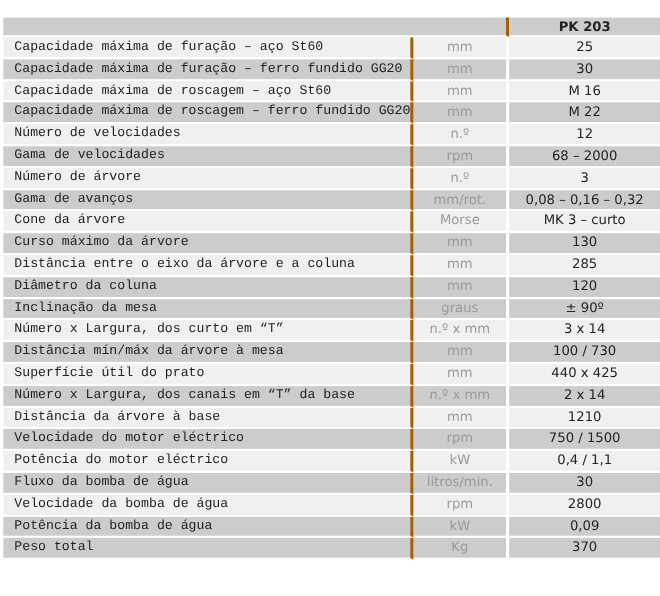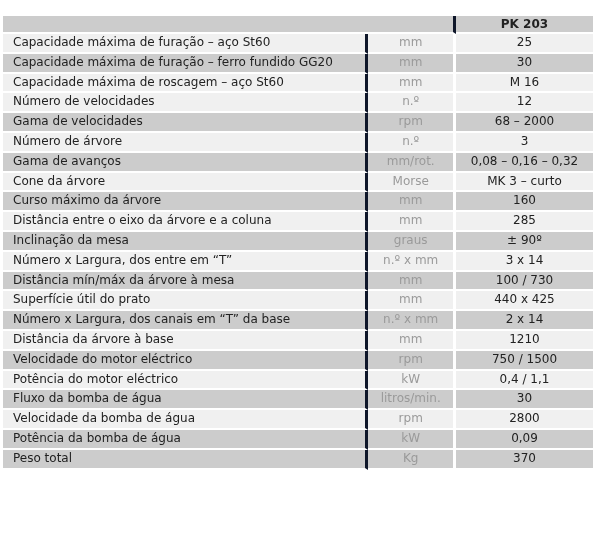--- a/index.html
+++ b/index.html
@@ -12,21 +12,21 @@
       font-size: 12px;
       color: #222222;
     }
     .spec-table td {
       height: 17.8px;
       padding: 0;
       line-height: 17.8px;
       border-bottom: 2px solid #ffffff;
       white-space: nowrap;
     }
-    .spec-table .c-label { width: 363px; padding-left: 10px; box-sizing: border-box; border-right: 3px solid #0f172a; }
+    .spec-table .c-label { width: 363px; padding-left: 10px; box-sizing: border-box; border-right: 3px solid #a16207; font-family: Liberation Mono, monospace; }
     .spec-table .c-unit  { width: 87px; text-align: center; color: #9a9a9a; border-right: 3px solid #ffffff; box-sizing: border-box; }
     .spec-table .c-value { width: 137px; text-align: center; color: #222222; box-sizing: border-box; }
     .row-light td { background: #f0f0f0; }
     .row-dark td  { background: #cccccc; }
     .head td { background: #cccccc; height: 16px; line-height: 16px; }
     .head .c-value { font-weight: bold; }
   </style>
 </head>
 <body>
 
@@ -44,20 +44,25 @@
     <tr class="row-dark">
         <td class="c-label">Capacidade máxima de furação – ferro fundido GG20</td>
         <td class="c-unit">mm</td>
         <td class="c-value">30</td>
       </tr>
     <tr class="row-light">
         <td class="c-label">Capacidade máxima de roscagem – aço St60</td>
         <td class="c-unit">mm</td>
         <td class="c-value">M 16</td>
       </tr>
+    <tr class="row-dark">
+        <td class="c-label">Capacidade máxima de roscagem – ferro fundido GG20</td>
+        <td class="c-unit">mm</td>
+        <td class="c-value">M 22</td>
+      </tr>
     <tr class="row-light">
         <td class="c-label">Número de velocidades</td>
         <td class="c-unit">n.º</td>
         <td class="c-value">12</td>
       </tr>
     <tr class="row-dark">
         <td class="c-label">Gama de velocidades</td>
         <td class="c-unit">rpm</td>
         <td class="c-value">68 – 2000</td>
       </tr>
@@ -72,34 +77,39 @@
         <td class="c-value">0,08 – 0,16 – 0,32</td>
       </tr>
     <tr class="row-light">
         <td class="c-label">Cone da árvore</td>
         <td class="c-unit">Morse</td>
         <td class="c-value">MK 3 – curto</td>
       </tr>
     <tr class="row-dark">
         <td class="c-label">Curso máximo da árvore</td>
         <td class="c-unit">mm</td>
-        <td class="c-value">160</td>
+        <td class="c-value">130</td>
       </tr>
     <tr class="row-light">
         <td class="c-label">Distância entre o eixo da árvore e a coluna</td>
         <td class="c-unit">mm</td>
         <td class="c-value">285</td>
       </tr>
     <tr class="row-dark">
+        <td class="c-label">Diâmetro da coluna</td>
+        <td class="c-unit">mm</td>
+        <td class="c-value">120</td>
+      </tr>
+    <tr class="row-dark">
         <td class="c-label">Inclinação da mesa</td>
         <td class="c-unit">graus</td>
         <td class="c-value">± 90º</td>
       </tr>
     <tr class="row-light">
-        <td class="c-label">Número x Largura, dos entre em “T”</td>
+        <td class="c-label">Número x Largura, dos curto em “T”</td>
         <td class="c-unit">n.º x mm</td>
         <td class="c-value">3 x 14</td>
       </tr>
     <tr class="row-dark">
         <td class="c-label">Distância mín/máx da árvore à mesa</td>
         <td class="c-unit">mm</td>
         <td class="c-value">100 / 730</td>
       </tr>
     <tr class="row-light">
         <td class="c-label">Superfície útil do prato</td>

